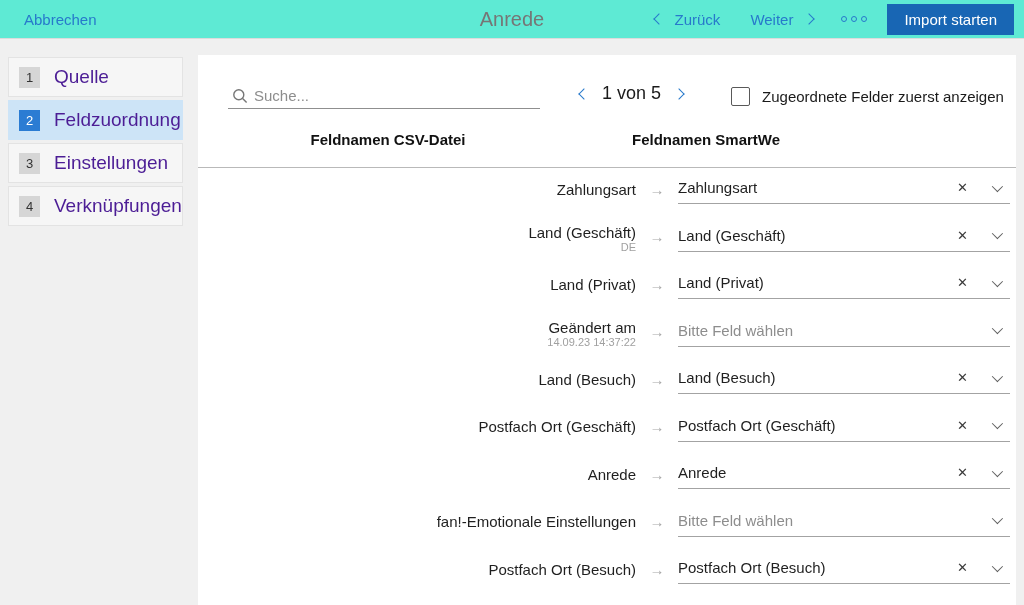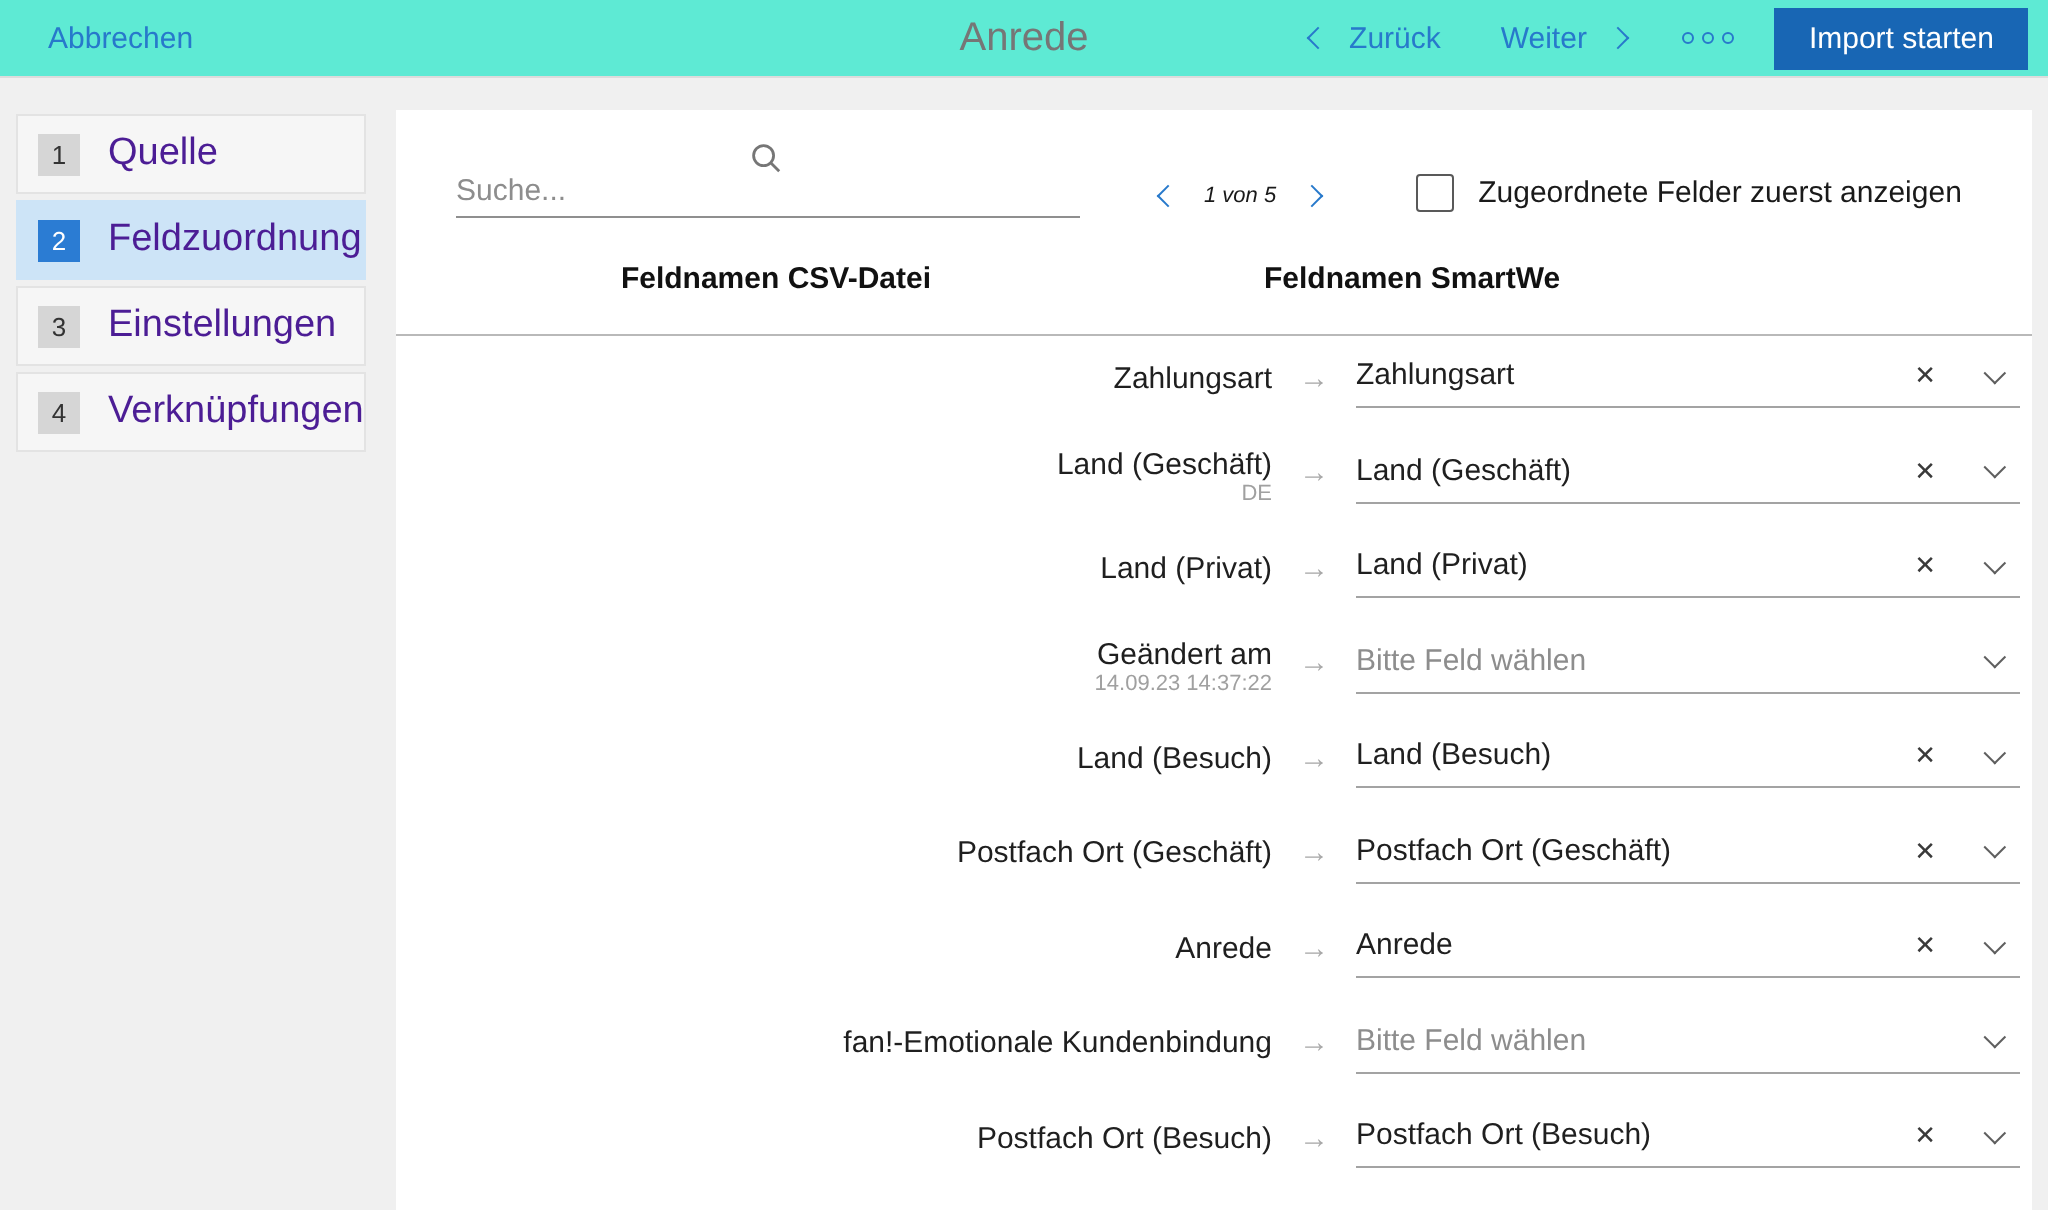--- a/index.html
+++ b/index.html
@@ -30,31 +30,31 @@
                font-size:13px; display:flex; align-items:center; justify-content:center; }
   .step .lbl { margin-left:14px; font-size:19px; color:#4c1d95; }
   .step.selected { background:#cde4f7; border-color:#cde4f7; }
   .step.selected .num { background:#2b7cd3; color:#fff; }
 
   
   .panel { position:absolute; left:198px; top:55px; width:818px; height:550px; background:#fff; }
 
   .toolbar { display:flex; align-items:flex-end; margin-top:28px; height:26px; }
   .search-box { width:312px; margin-left:30px; border-bottom:1px solid #8f8f8f;
-                display:flex; align-items:center; padding-bottom:4px;flex-direction:column; }
+                display:flex; align-items:center; padding-bottom:4px; }
   .search-box svg { margin:0 6px 0 4px; flex:none; }
   .search-box input { border:none; outline:none; width:100%; font-size:15px; color:#333;
                       font-family:"Liberation Sans", sans-serif; background:transparent; }
   .search-box input::placeholder { color:#8d8d8d; }
 
   .pager { display:flex; align-items:center; margin-left:40px; padding-bottom:5px; }
   .pager .pchev { display:inline-block; width:8px; height:8px; border-right:1.8px solid #2779cb; border-bottom:1.8px solid #2779cb; cursor:pointer; }
   .pager .pchev.left { transform:rotate(135deg); }
   .pager .pchev.right { transform:rotate(-45deg); }
-  .pager .ptext { margin:0 14px; font-size:11px; color:#1a1a1a;font-style:italic; }
+  .pager .ptext { margin:0 14px; font-size:18px; color:#1a1a1a; }
 
   .cbx-group { display:flex; align-items:center; margin-left:48px; padding-bottom:3px; cursor:pointer; }
   .cbx { width:19px; height:19px; border:1.6px solid #595959; border-radius:2px; background:#fff; flex:none; }
   .cbx-label { margin-left:12px; font-size:15px; color:#1a1a1a; }
 
   .headers { display:flex; margin-top:22px; height:20px; font-weight:bold; font-size:15px; color:#111; }
   .h-csv { width:392px; text-align:center; padding-right:12px; }
   .h-gap { width:42px; }
   .h-target { flex:1; }
 
@@ -239,21 +239,21 @@
     <div class="arrow-cell">→</div>
     <div class="map-cell">
       <span class="map-val">Anrede</span>
       <span class="clear-x">✕</span>
       <span class="dd-chev"></span>
     </div>
   </div>
 
   <div class="mapping-row">
     <div class="csv-cell">
-      <span class="csv-main">fan!-Emotionale Kundenbindung</span>
+      <span class="csv-main">fan!-Emotionale Einstellungen</span>
 
     </div>
     <div class="arrow-cell">→</div>
     <div class="map-cell no-clear">
       <span class="map-val placeholder">Bitte Feld wählen</span>
 
       <span class="dd-chev"></span>
     </div>
   </div>
 

